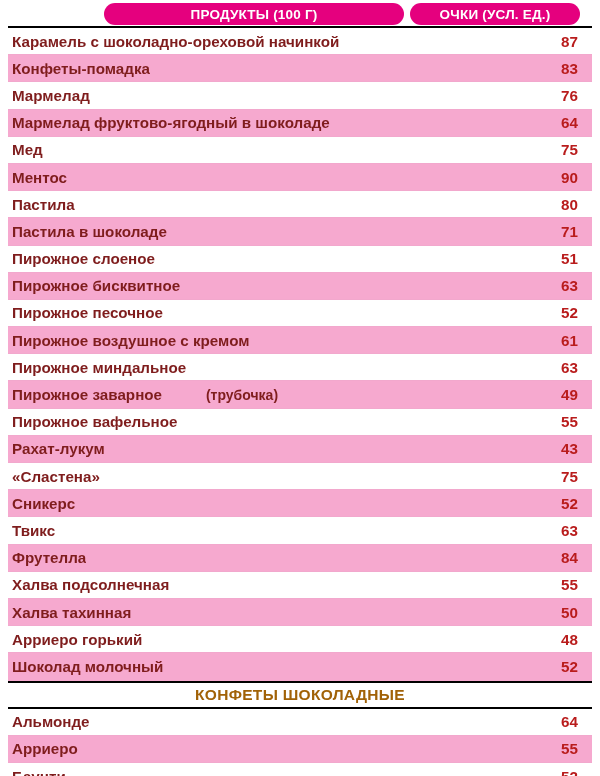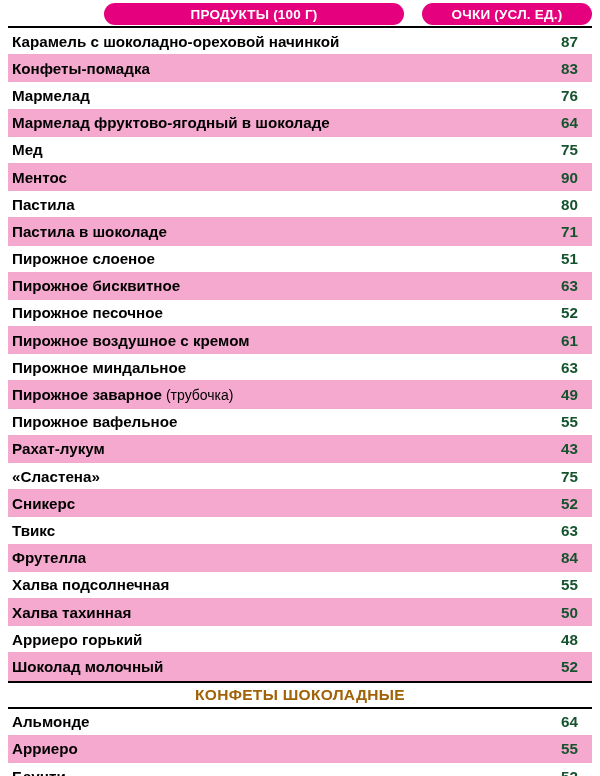--- a/index.html
+++ b/index.html
@@ -43,21 +43,21 @@
     height: 22px;
     box-sizing: border-box;
     white-space: nowrap;
   }
   .hdr-left {
     width: 300px;
     margin-left: 96px;
   }
   .hdr-right {
     width: 170px;
-    margin-right: 0px;
+    margin-right: 12px;
     text-align: right;
   }
 
   
   .table {
     border-top: 2px solid #000000;
     border-bottom: 2px solid #000000;
   }
   .row {
     display: flex;
@@ -71,32 +71,33 @@
   .row:last-child {
     border-bottom: none;
     justify-content: space-between;
   }
   .row.alt {
     background: #f6a9cf;
   }
   .row .name {
     font-size: 15.2px;
     font-weight: bold;
-    color: #000000;
+    color: #7f1d1d;
     white-space: nowrap;
     overflow: hidden;
   }
   .row .name .sub {
-    font-weight: normal;
+    font-weight: bold;
     font-size: 14px;
+    margin-left: 40px;
   }
   .row .score {
     font-size: 15.2px;
     font-weight: bold;
-    color: #14532d;
+    color: #b91c1c;
     min-width: 30px;
     text-align: right;
     padding-right: 8px;
   }
 
   
   .section-row {
     display: flex;
     align-items: center;
     justify-content: center;

